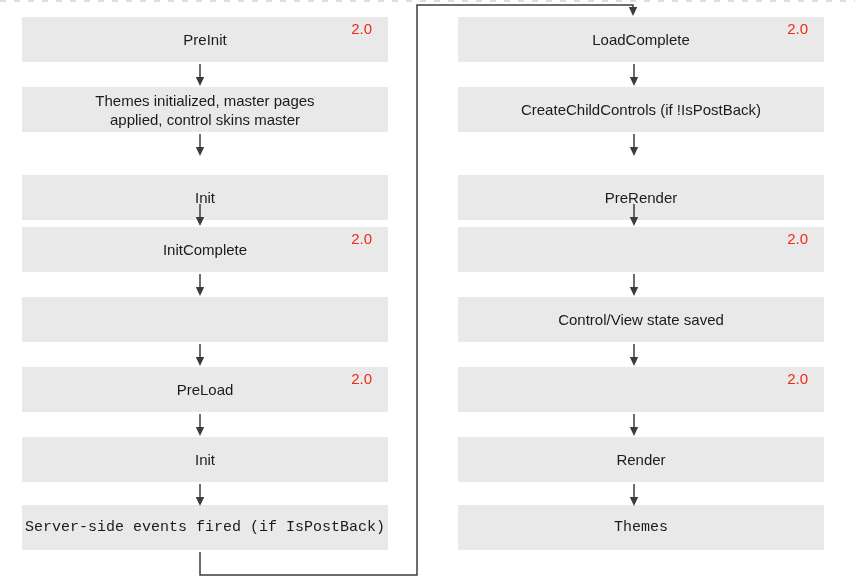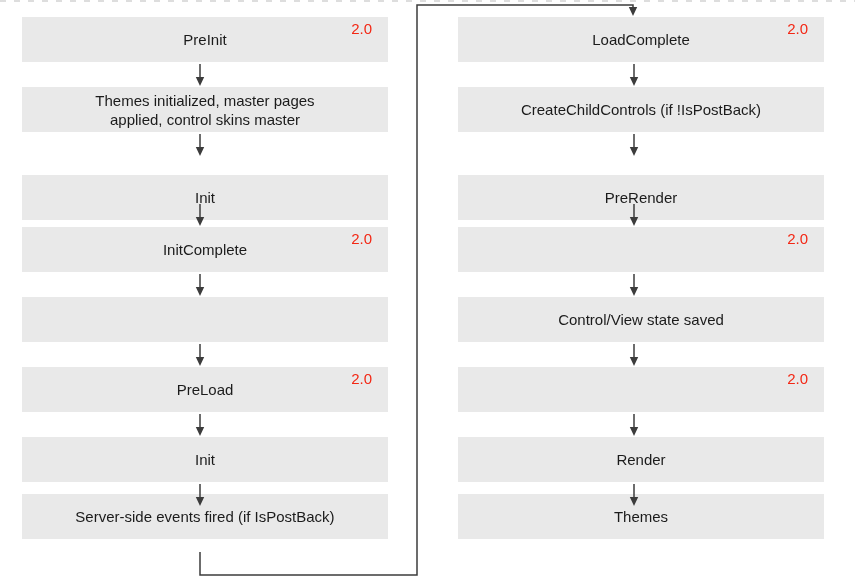--- a/index.html
+++ b/index.html
@@ -41,21 +41,21 @@
   }
   .col-left  { left: 22px; }
   .col-right { left: 458px; }
   .r0 { top: 17px; }
   .r1 { top: 87px; }
   .r2 { top: 157px; margin-top: 18px; }
   .r3 { top: 227px; }
   .r4 { top: 297px; }
   .r5 { top: 367px; align-items: center; }
   .r6 { top: 437px; }
-  .r7 { top: 494px; }
+  .r7 { top: 505px; font-family: Liberation Mono, monospace; }
   .box-line { display: block; }
   .version-badge {
     position: absolute;
     top: 4px;
     right: 16px;
     font-size: 15px;
     line-height: 15px;
     color: var(--version-badge, #f32714);
   }
   svg.arrow-layer {

